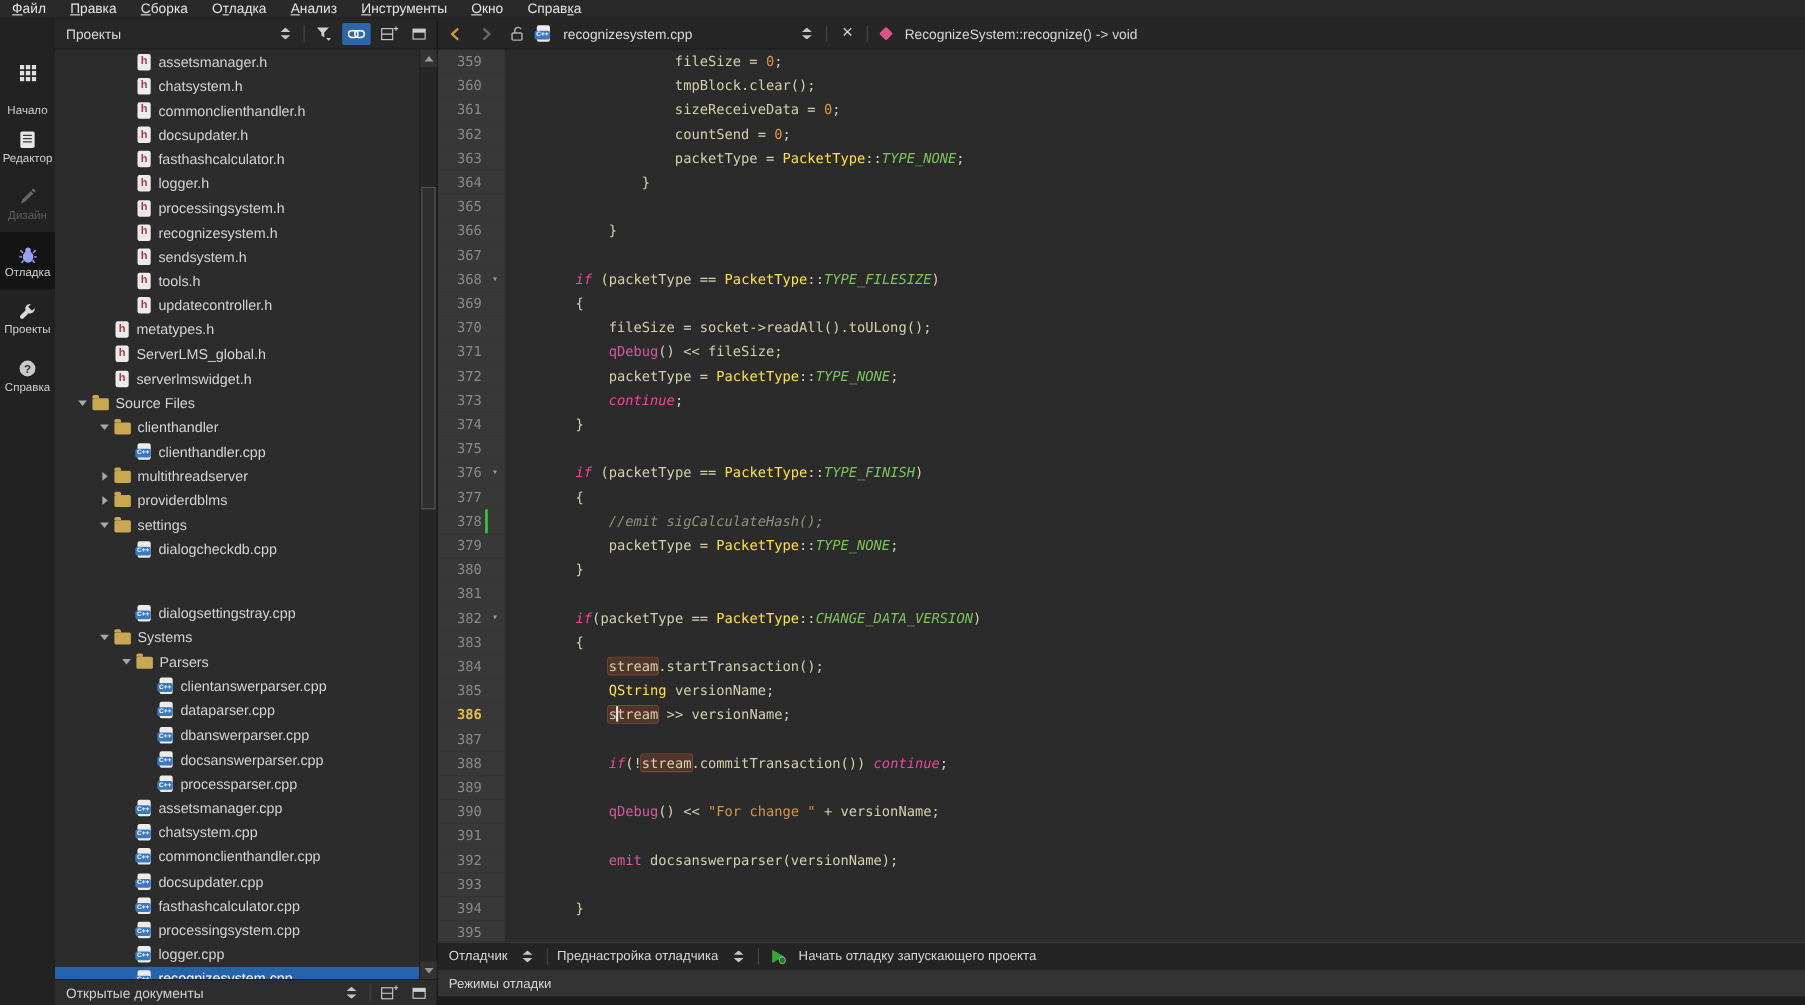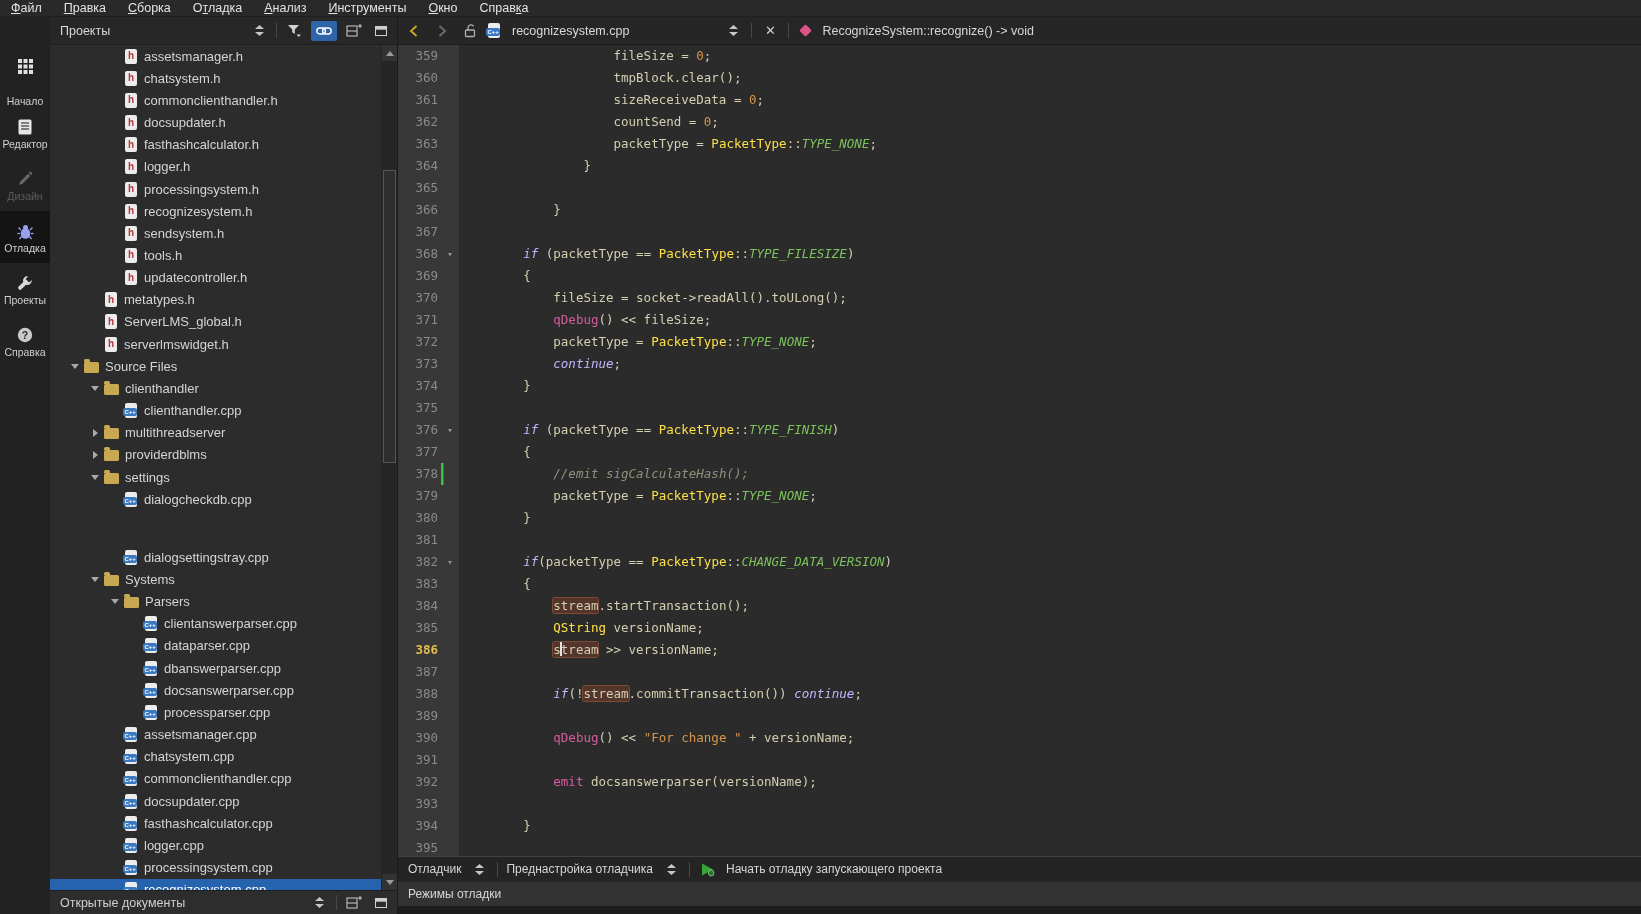--- a/index.html
+++ b/index.html
@@ -83,21 +83,21 @@
   .cl { display:flex; height:22px; line-height:22px; }
   .g  { width:61px; flex:none; background:#383838; display:flex; }
   .ln { width:43px; text-align:right; color:#8a8a8a; padding-right:3px; }
   .curln .ln { color:#e3bd51; font-weight:bold; }
   .fm { width:18px; color:#9a9a9a; font-size:9px; text-align:center; }
   .fm.vcs { box-shadow:inset 2.5px 0 0 #3fbf3f; }
   .ct { white-space:pre; padding-left:4px; color:#d3cfb0; }
   .tk-p { color:#d3cfb0; }
   .tk-t { color:#fde047; }
   .tk-e { color:#7cc35b; font-style:italic; }
-  .tk-k { color:#c4b5fd; font-style:italic; }
+  .tk-k { color:#ec4899; font-style:italic; }
   .tk-m { color:#d45c9e; }
   .tk-s { color:#d6954a; }
   .tk-n { color:#d6954a; }
   .tk-c { color:#93907a; font-style:italic; }
   .tk-hl { background:#54352b; box-shadow:0 0 0 1px #7d4a36; border-radius:2px; }
   .caret { display:inline-block; width:1.5px; height:14px; background:#e4e4e4;
            vertical-align:-2px; margin:0 -0.75px; }
 
   
   .dbgbar { height:25px; background:#242424; border-top:1px solid #404040;
@@ -471,28 +471,28 @@
             <span class="page">
               <span class="cppmark">C++</span>
             </span>
             <span class="tlabel">fasthashcalculator.cpp</span>
           </div>
           <div class="trow" style="padding-left: 57px;">
             <span class="arr"></span>
             <span class="page">
               <span class="cppmark">C++</span>
             </span>
+            <span class="tlabel">processingsystem.cpp</span>
+          </div>
+          <div class="trow" style="padding-left: 57px;">
+            <span class="arr"></span>
+            <span class="page">
+              <span class="cppmark">C++</span>
+            </span>
             <span class="tlabel">logger.cpp</span>
-          </div>
-          <div class="trow" style="padding-left: 57px;">
-            <span class="arr"></span>
-            <span class="page">
-              <span class="cppmark">C++</span>
-            </span>
-            <span class="tlabel">processingsystem.cpp</span>
           </div>
           <div class="trow sel" style="padding-left: 57px;">
             <span class="arr"></span>
             <span class="page">
               <span class="cppmark">C++</span>
             </span>
             <span class="tlabel">recognizesystem.cpp</span>
           </div>
           <div class="trow" style="padding-left: 57px;">
             <span class="arr"></span>

